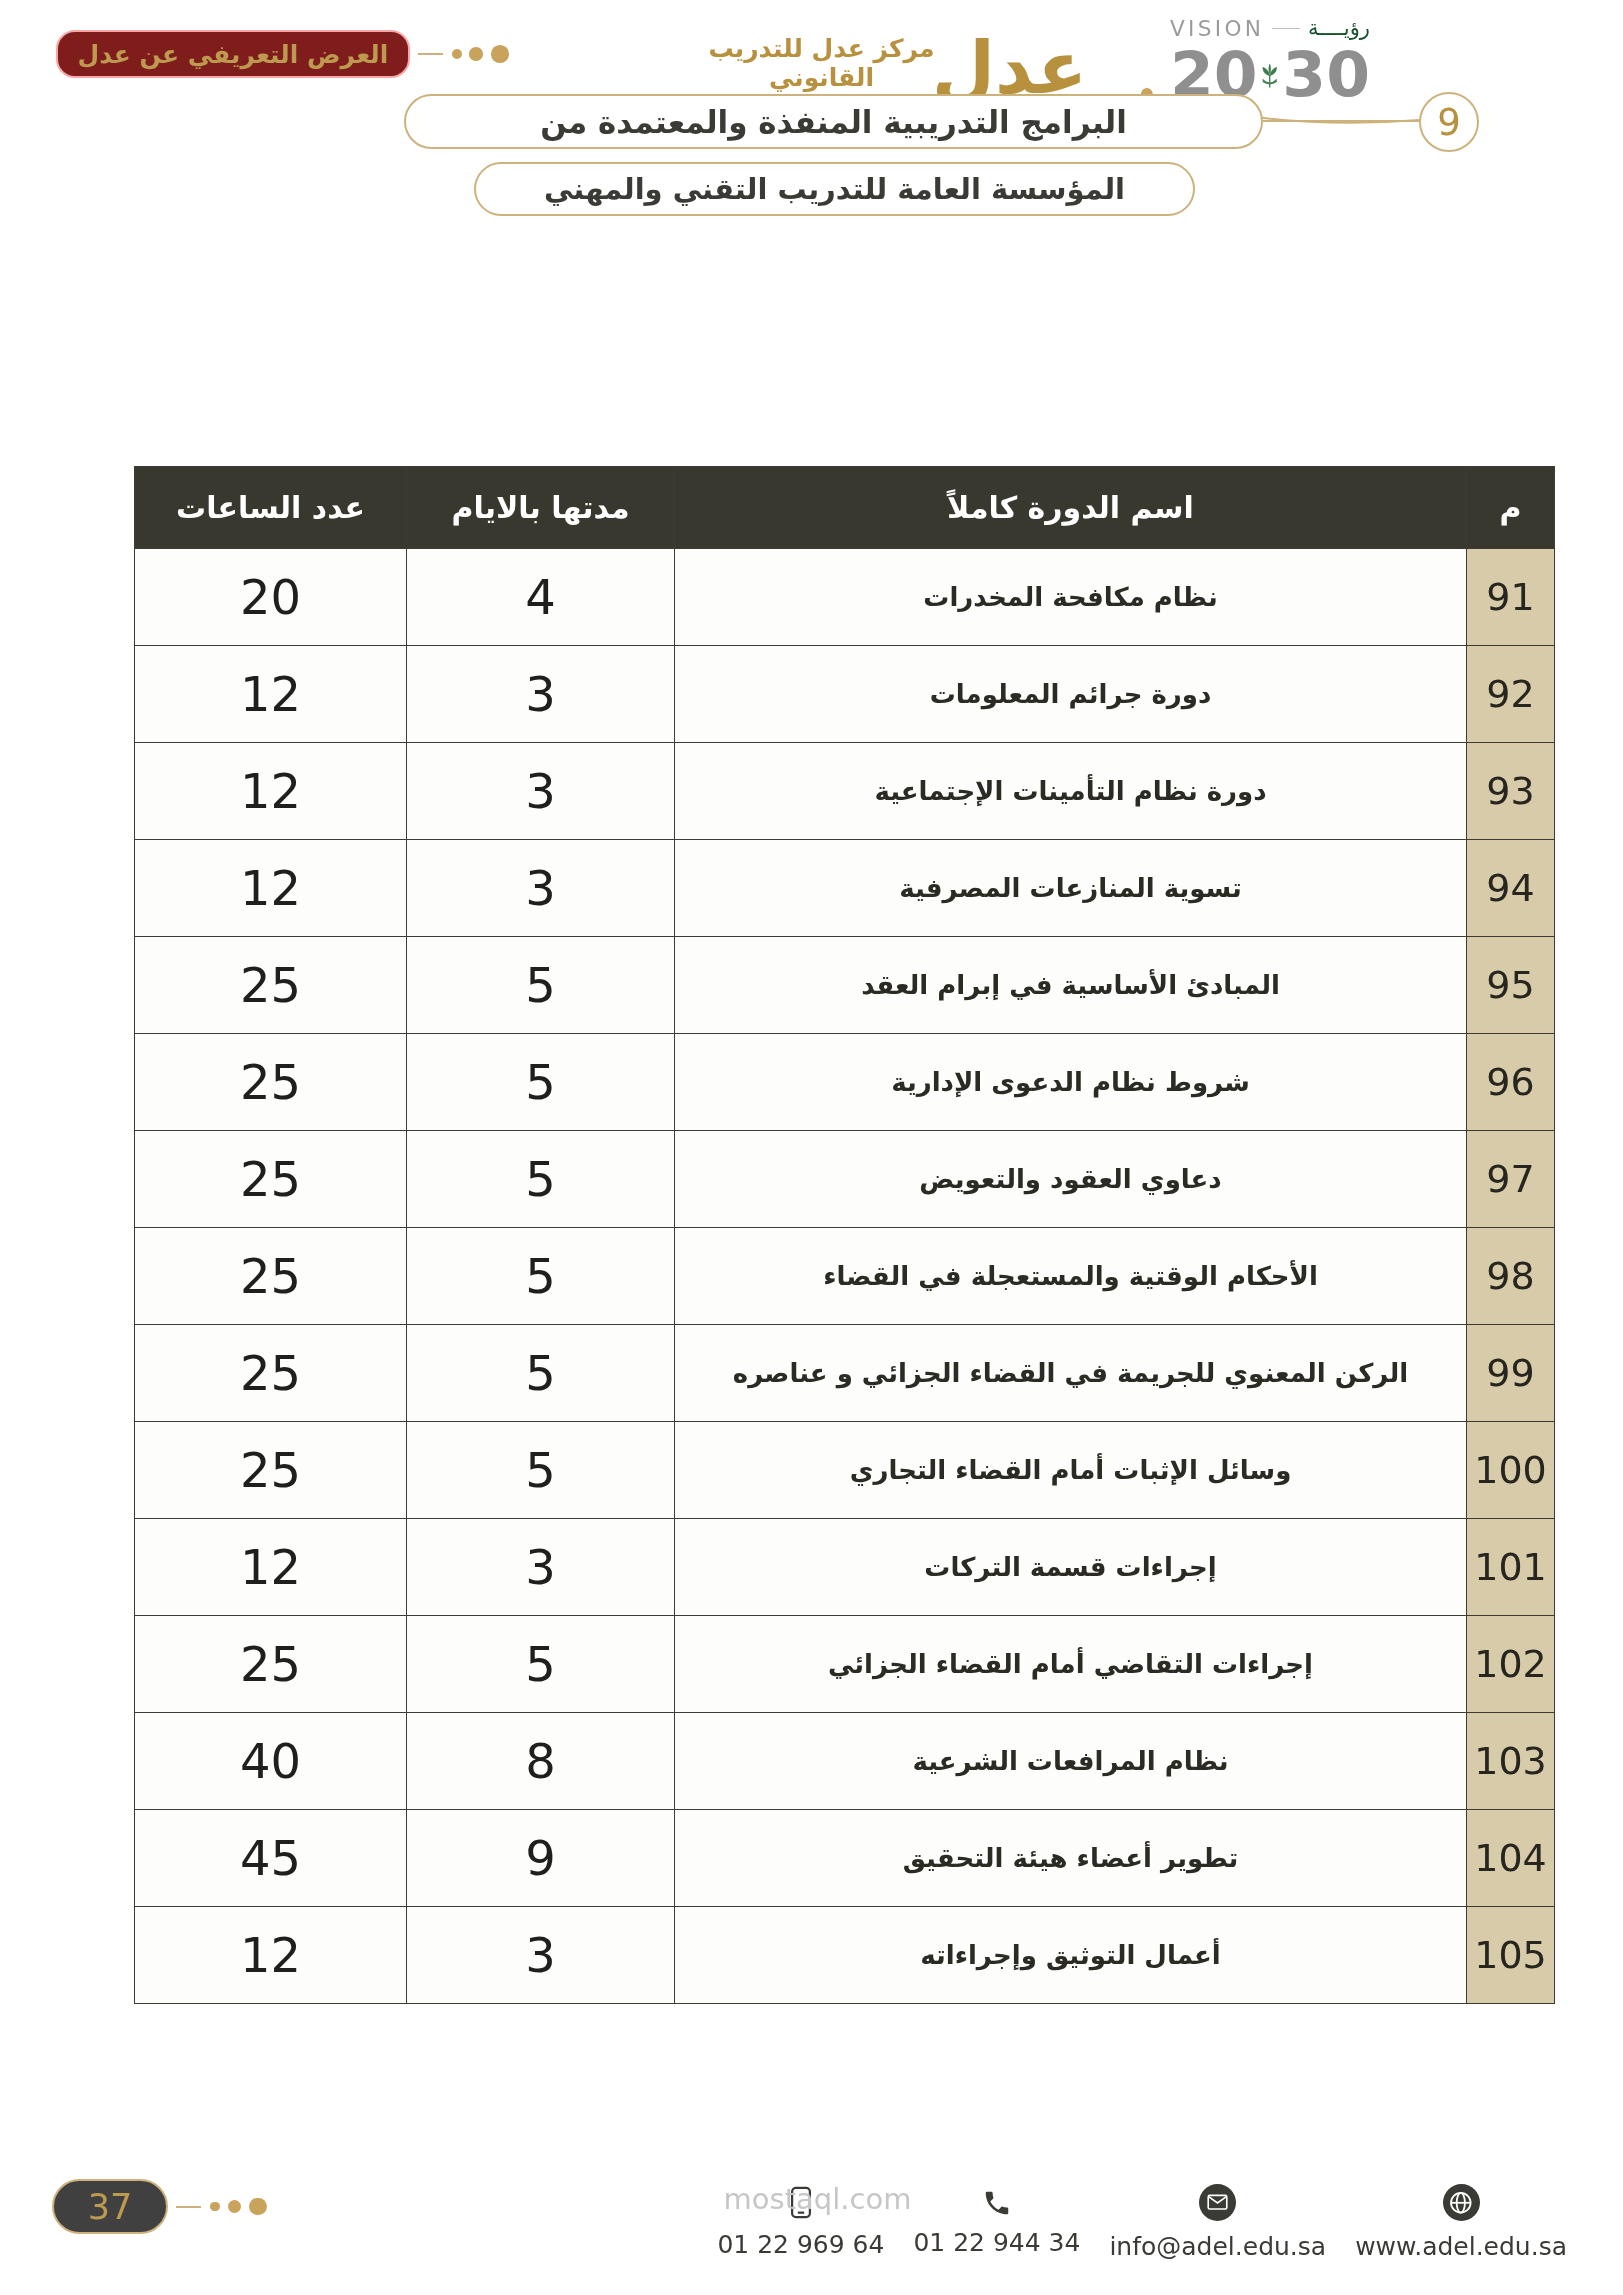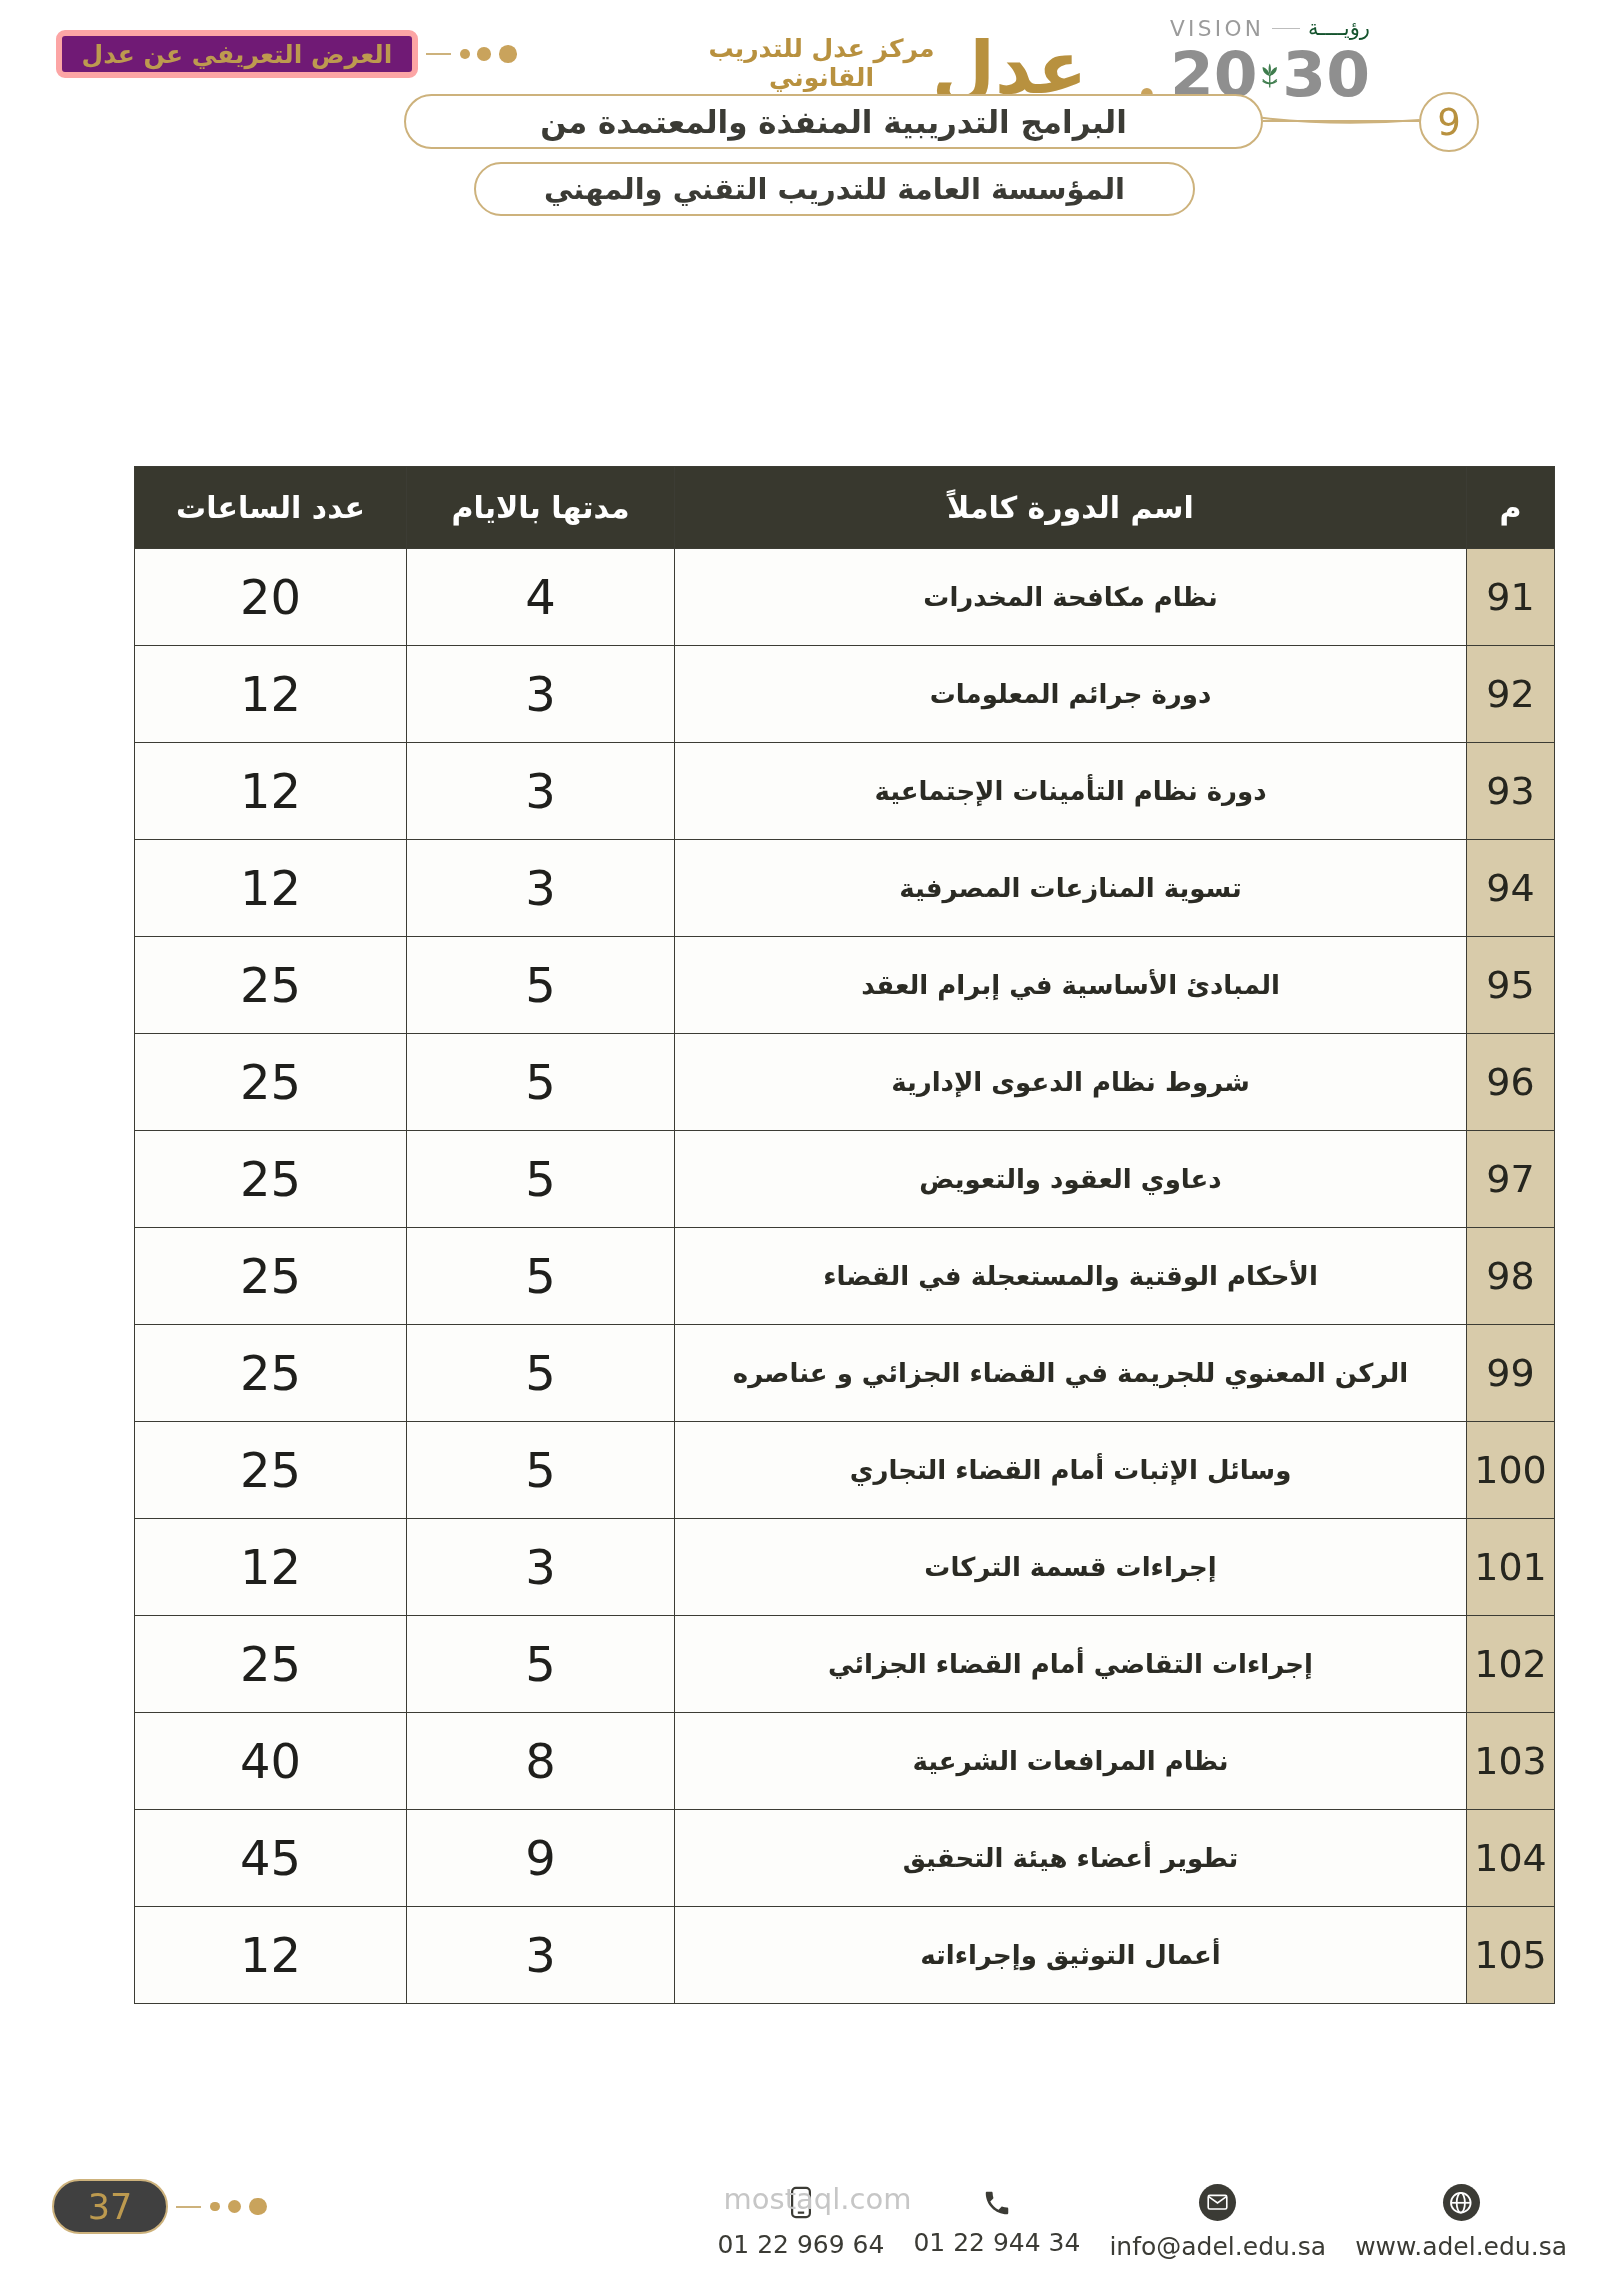--- a/index.html
+++ b/index.html
@@ -5,23 +5,23 @@
   * { margin:0; padding:0; box-sizing:border-box; }
   html,body { background:#ffffff; }
   .page {
     position:relative; width:1623px; height:2295px; background:#ffffff;
     font-family:"DejaVu Sans", sans-serif; overflow:hidden; color:#2b2b24;
   }
 
   
   .badge-row { position:absolute; left:56px; top:30px; display:flex; align-items:center; }
   .badge {
-    min-width:204px; height:48px; border:6px solid #fca5a5; border-radius:9px;
+    min-width:204px; height:48px; border:2px solid #fca5a5; border-radius:19px;
     display:flex; align-items:center; justify-content:center;
-    color:#bd9a4f; font-size:25px; font-weight:bold; padding:0 19.6px; background:#701a75;
+    color:#bd9a4f; font-size:25px; font-weight:bold; padding:0 19.6px; background:#7f1d1d;
   }
   .hline { height:2px; background:#cdb27c; }
   .badge-row .hline { width:25px; margin:0 5.2px 0 7.9px; }
   .dot { border-radius:50%; background:#c9a35c; display:inline-block; }
   .d1 { width:9.8px; height:9.8px; margin:0 3.9px; }
   .d2 { width:13.7px; height:13.7px; margin:0 3.9px; }
   .d3 { width:17.7px; height:17.7px; margin:0 3.9px; }
 
   
   .brand-text { position:absolute; left:681px; top:34px; width:281px; text-align:center; }

